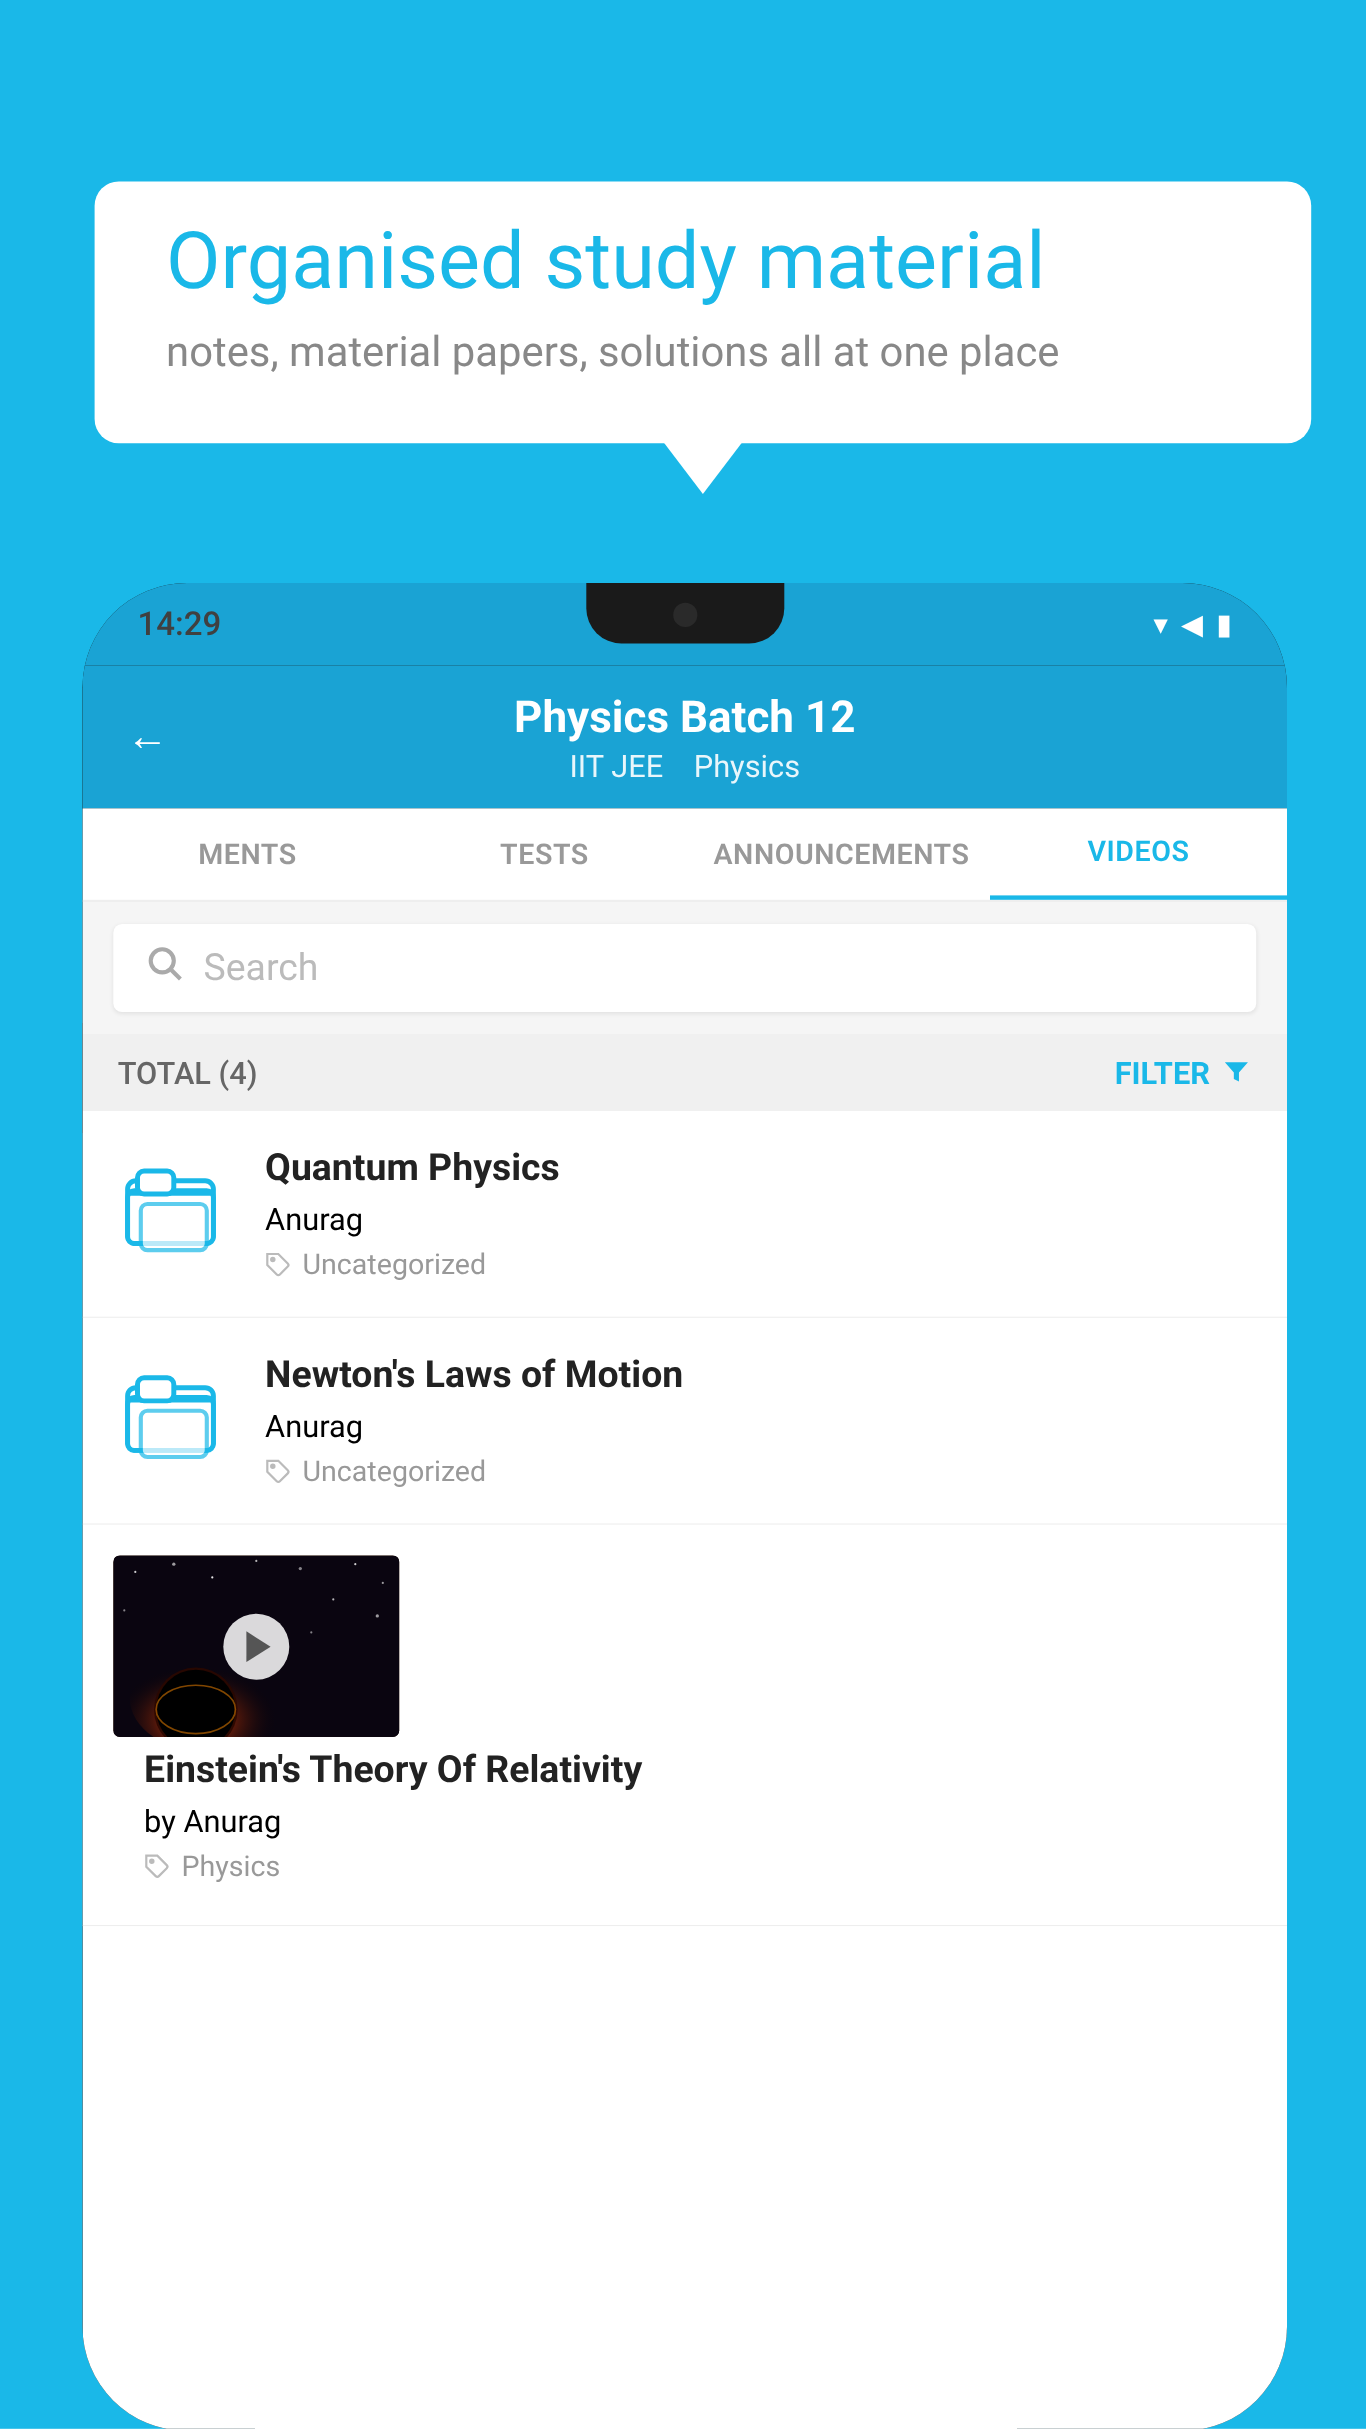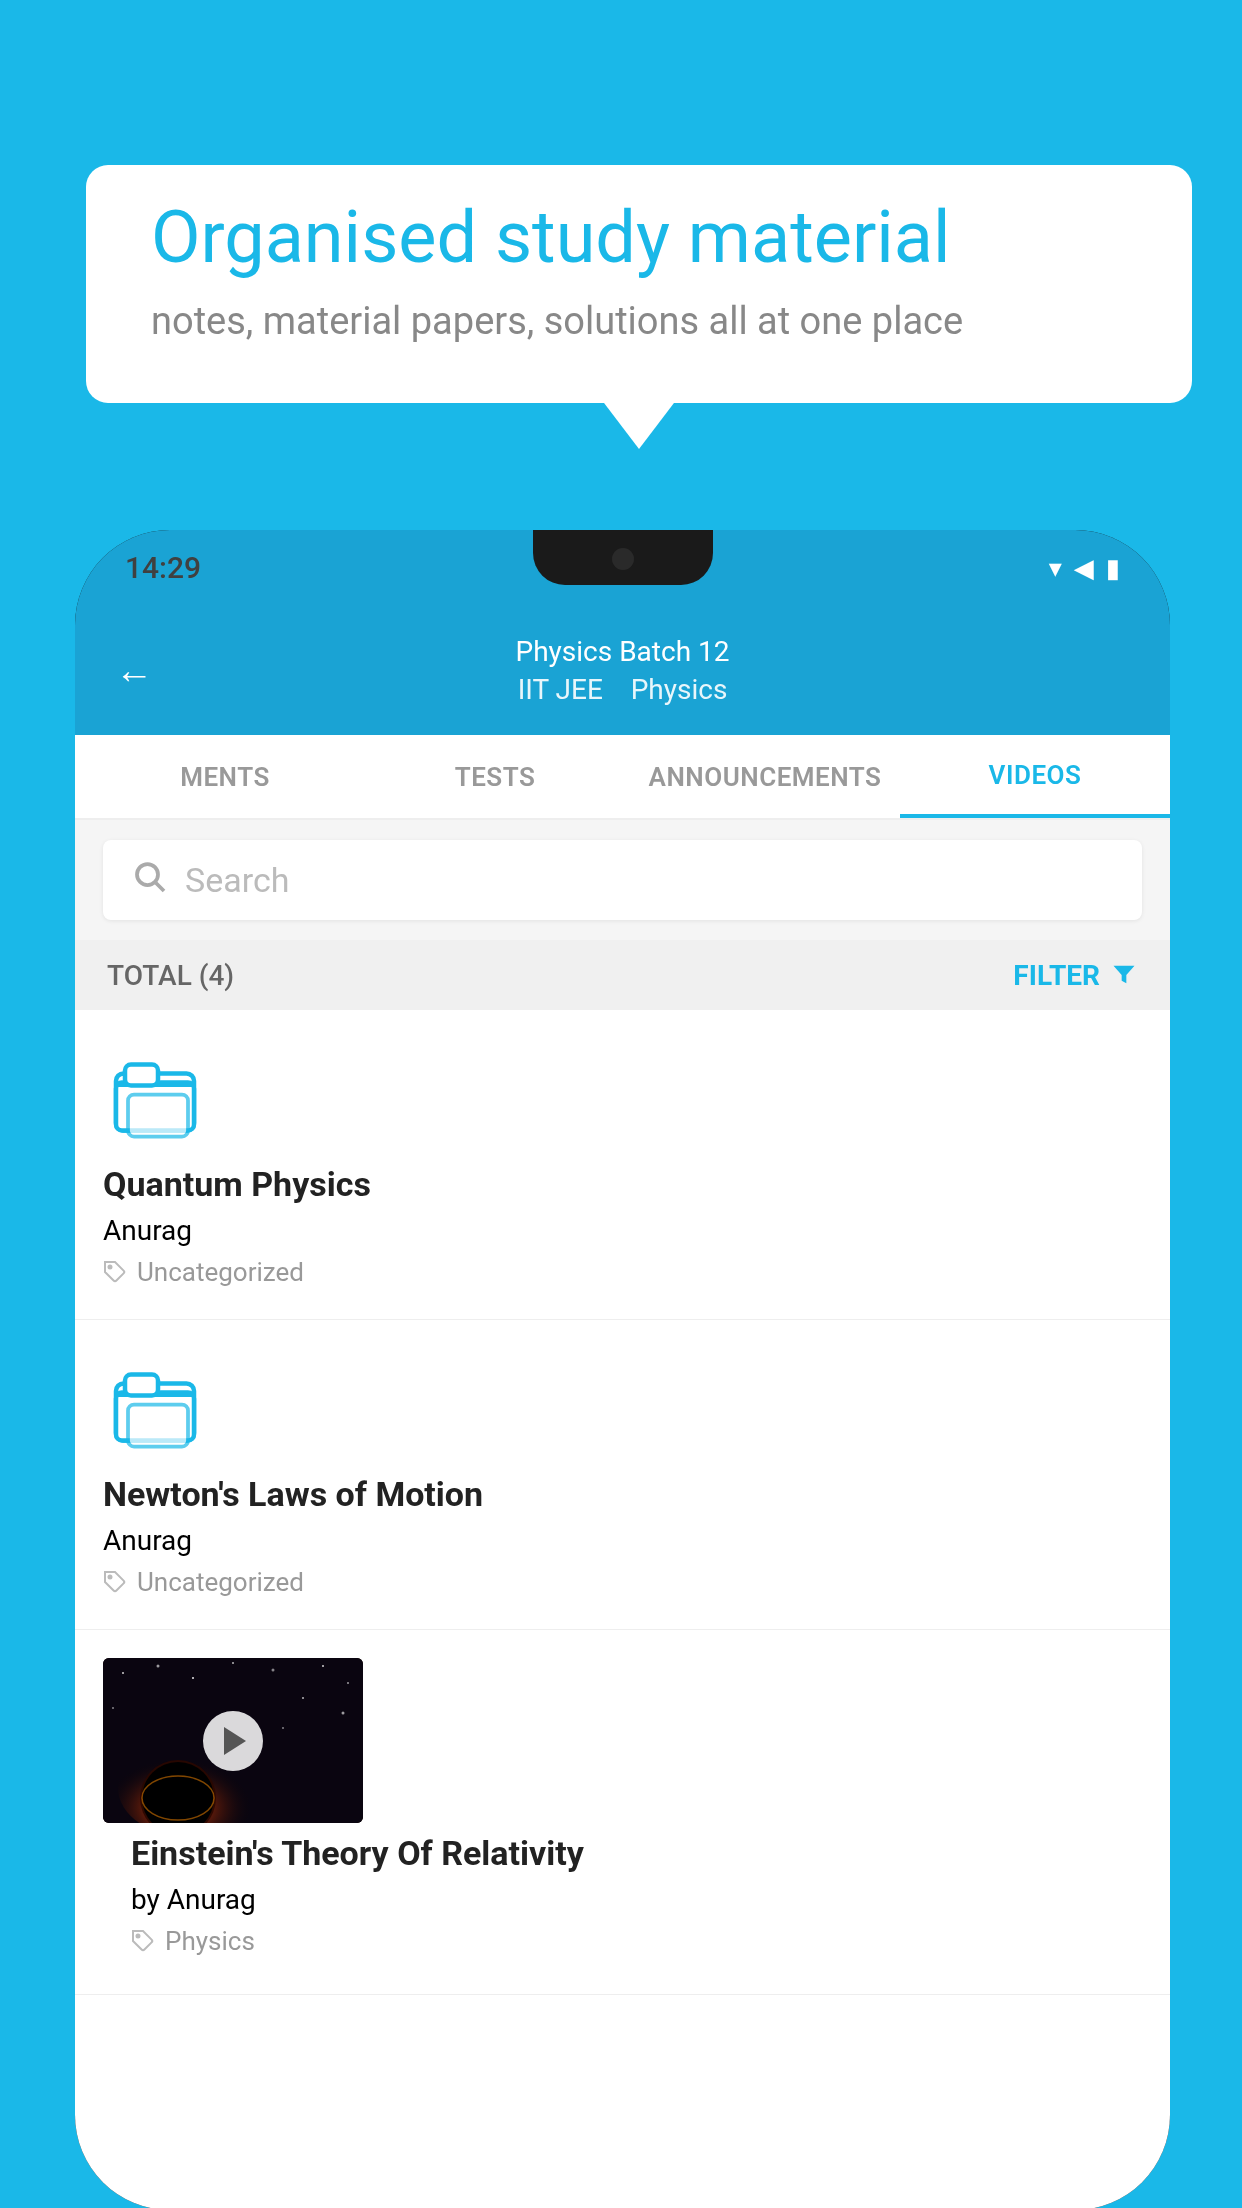--- a/index.html
+++ b/index.html
@@ -130,22 +130,22 @@
       position: absolute;
       left: 40px;
       top: 50%;
       transform: translateY(-50%);
       color: white;
       font-size: 38px;
     }
 
     .header-title {
       color: white;
-      font-size: 28px;
-      font-weight: 400;
+      font-size: 40px;
+      font-weight: 700;
     }
 
     .header-subtitle {
       color: rgba(255,255,255,0.9);
       font-size: 28px;
       margin-top: 5px;
     }
 
     
     .phone-content {
@@ -241,22 +241,21 @@
     
     .video-list {
       background: white;
     }
 
     .video-item {
       display: flex;
       align-items: flex-start;
       padding: 32px 28px;
       border-bottom: 1px solid #eee;
-      gap: 12px;
-      flex-direction: column;
+      gap: 28px;
     }
 
     .video-thumb-placeholder {
       width: 110px;
       height: 110px;
       flex-shrink: 0;
       display: flex;
       align-items: center;
       justify-content: center;
     }

